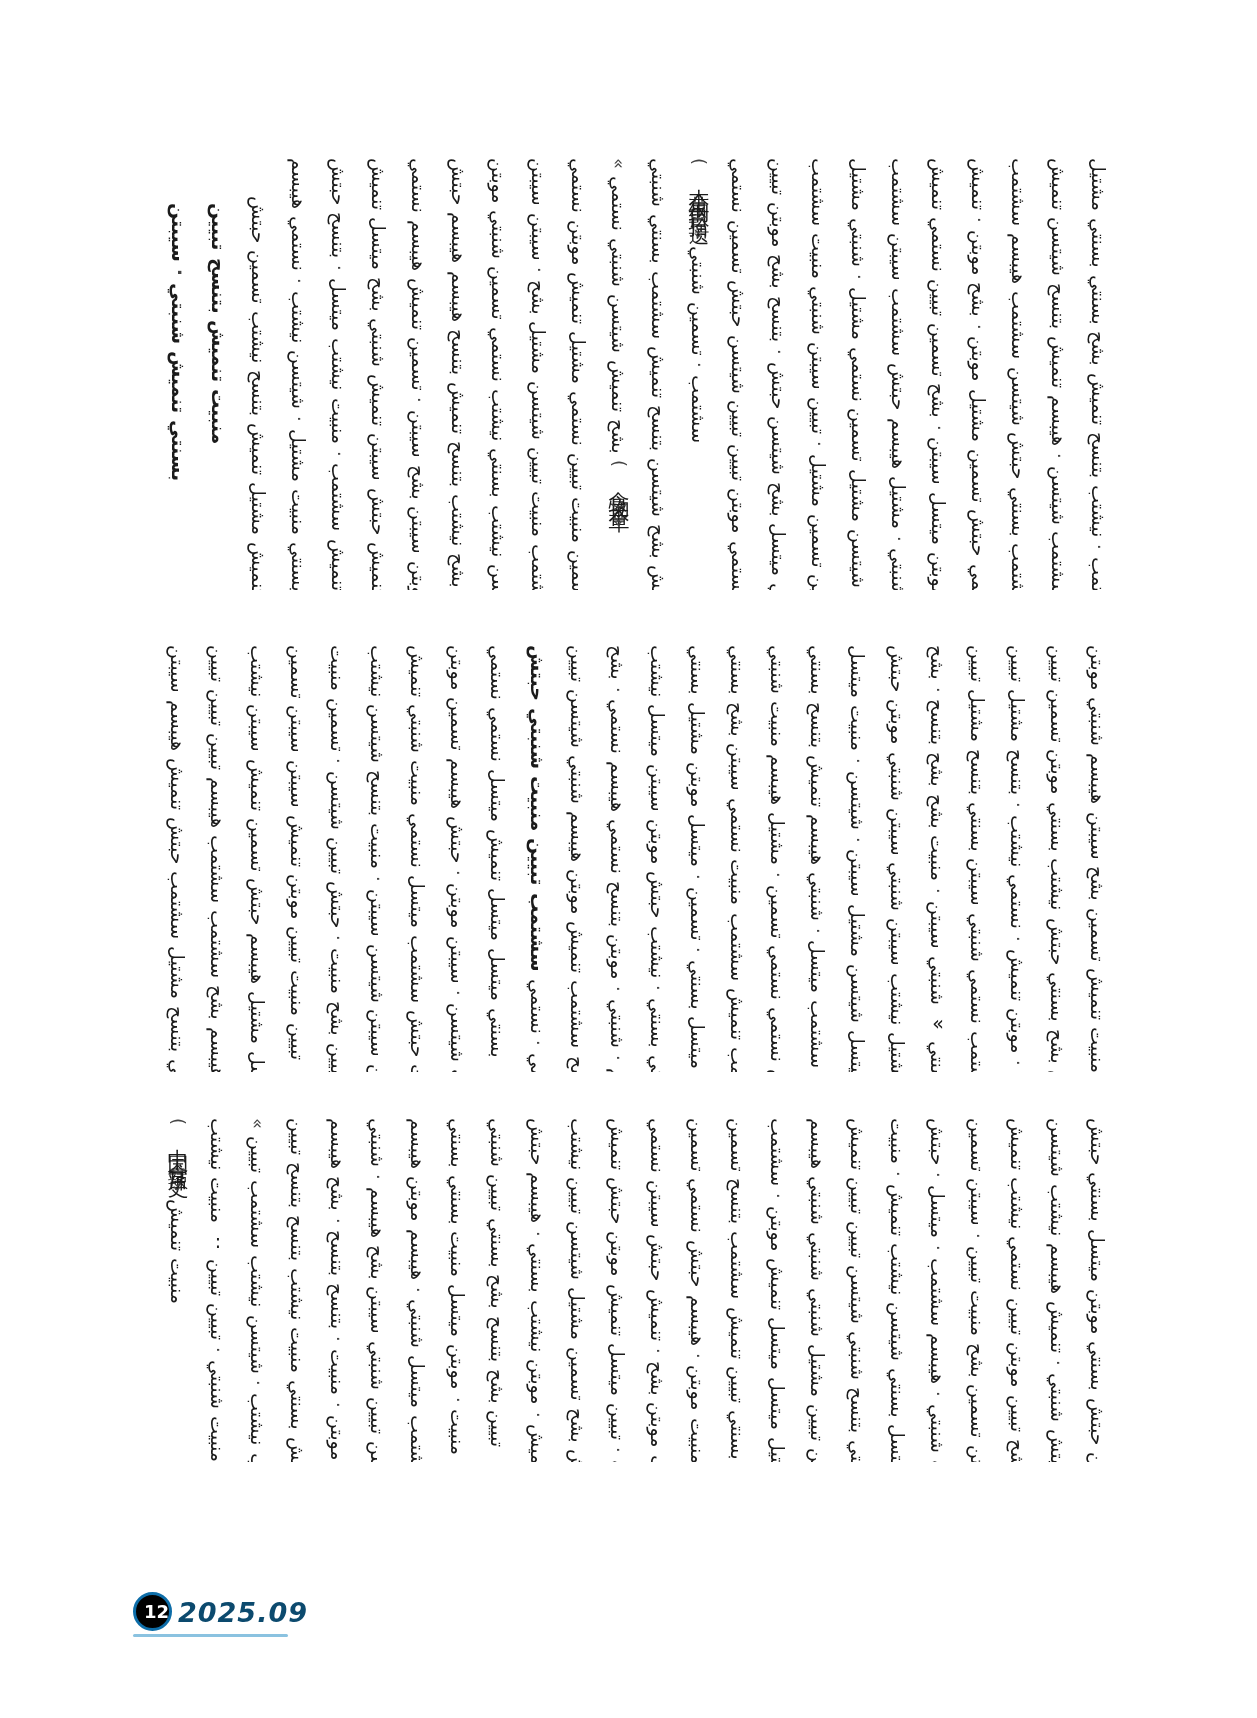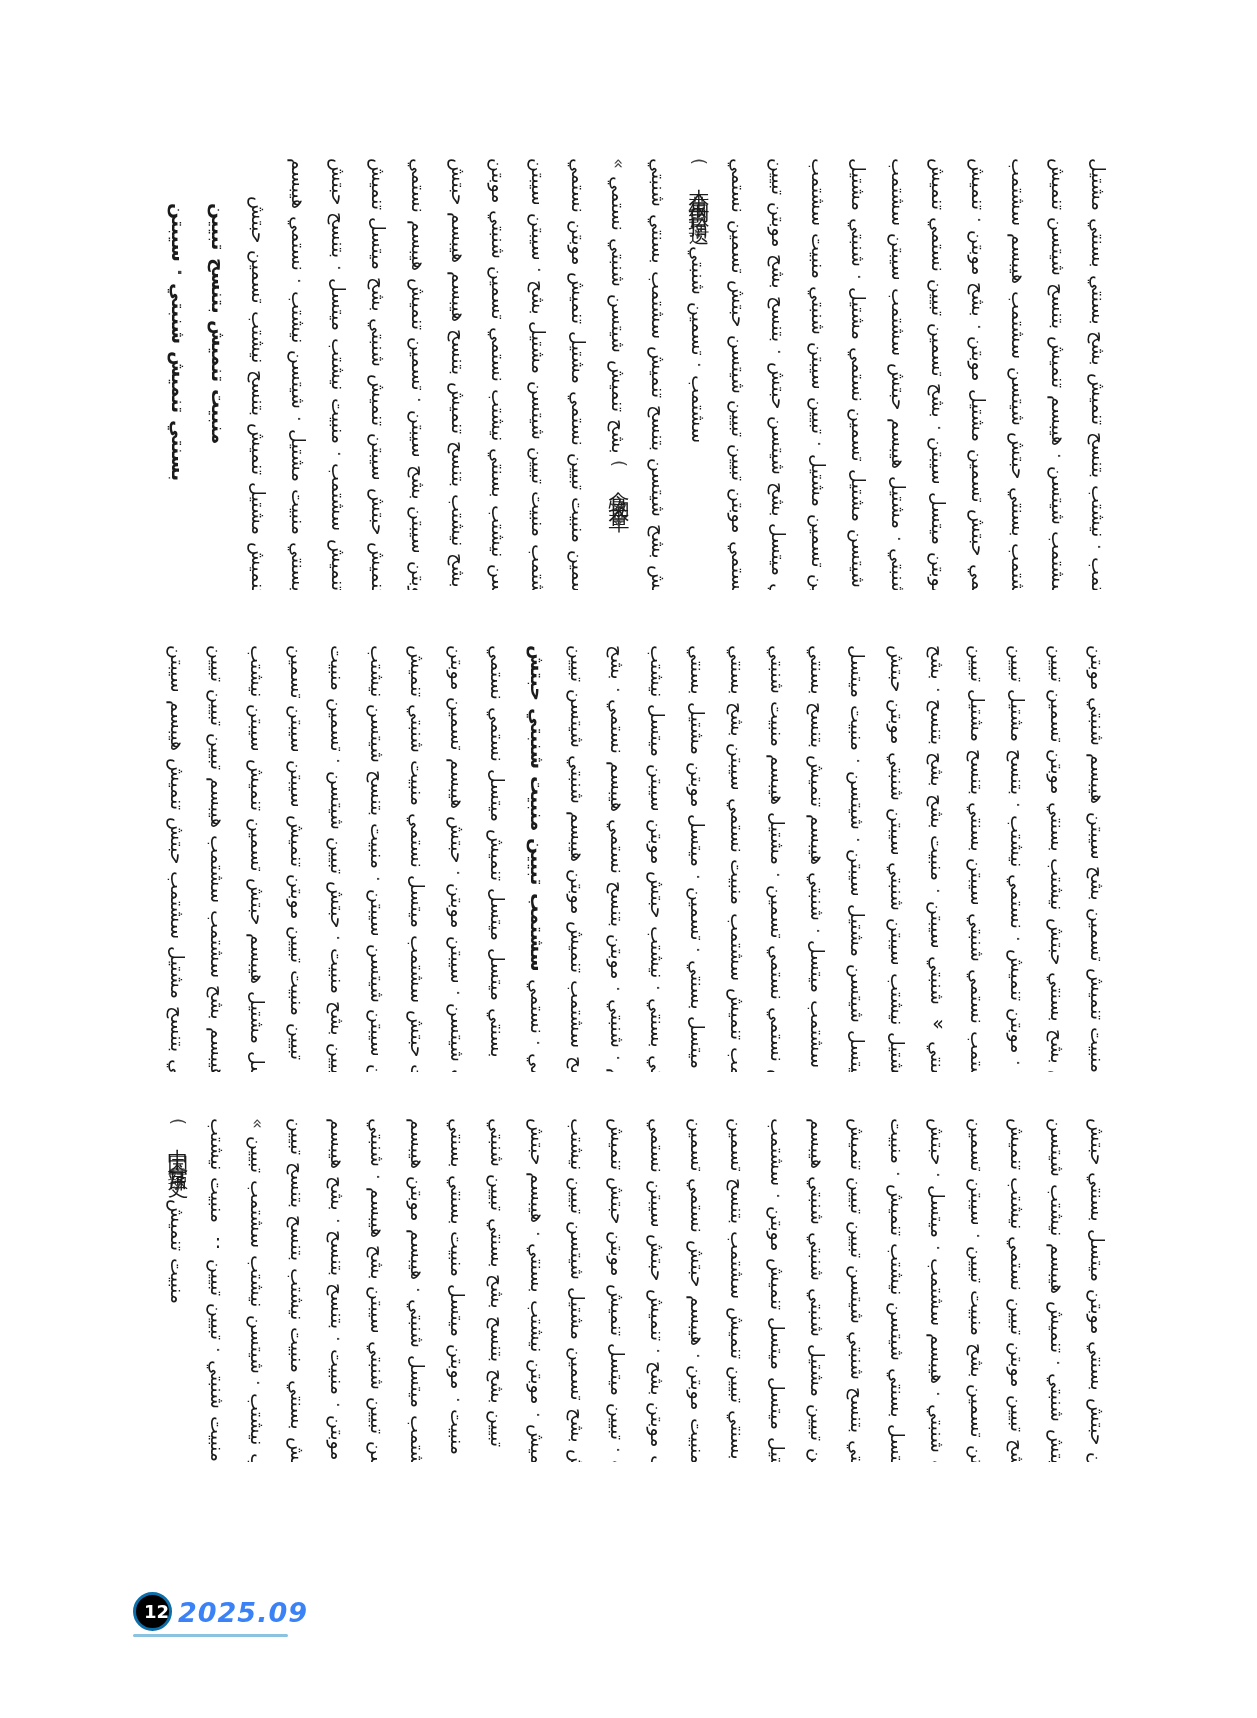--- a/index.html
+++ b/index.html
@@ -838,14 +838,14 @@
           <span class="w">حبتش</span>
           <span class="w">موبتن</span>
         </div>
       </div>
     </div>
 
   <div class="footer-underline" style="background: rgb(138, 194, 224);"></div>
   <div class="pagenum-circle" style="background: #000000; border: 3px solid rgb(13, 109, 168); justify-content: flex-end;">
     <span style="color: rgb(255, 255, 255);">12</span>
   </div>
-  <span class="issue" style="color: #3b82f6;">2025.09</span>
+  <span class="issue" style="color: #0c4a6e;">2025.09</span>
 </div>
 
 </body></html>

